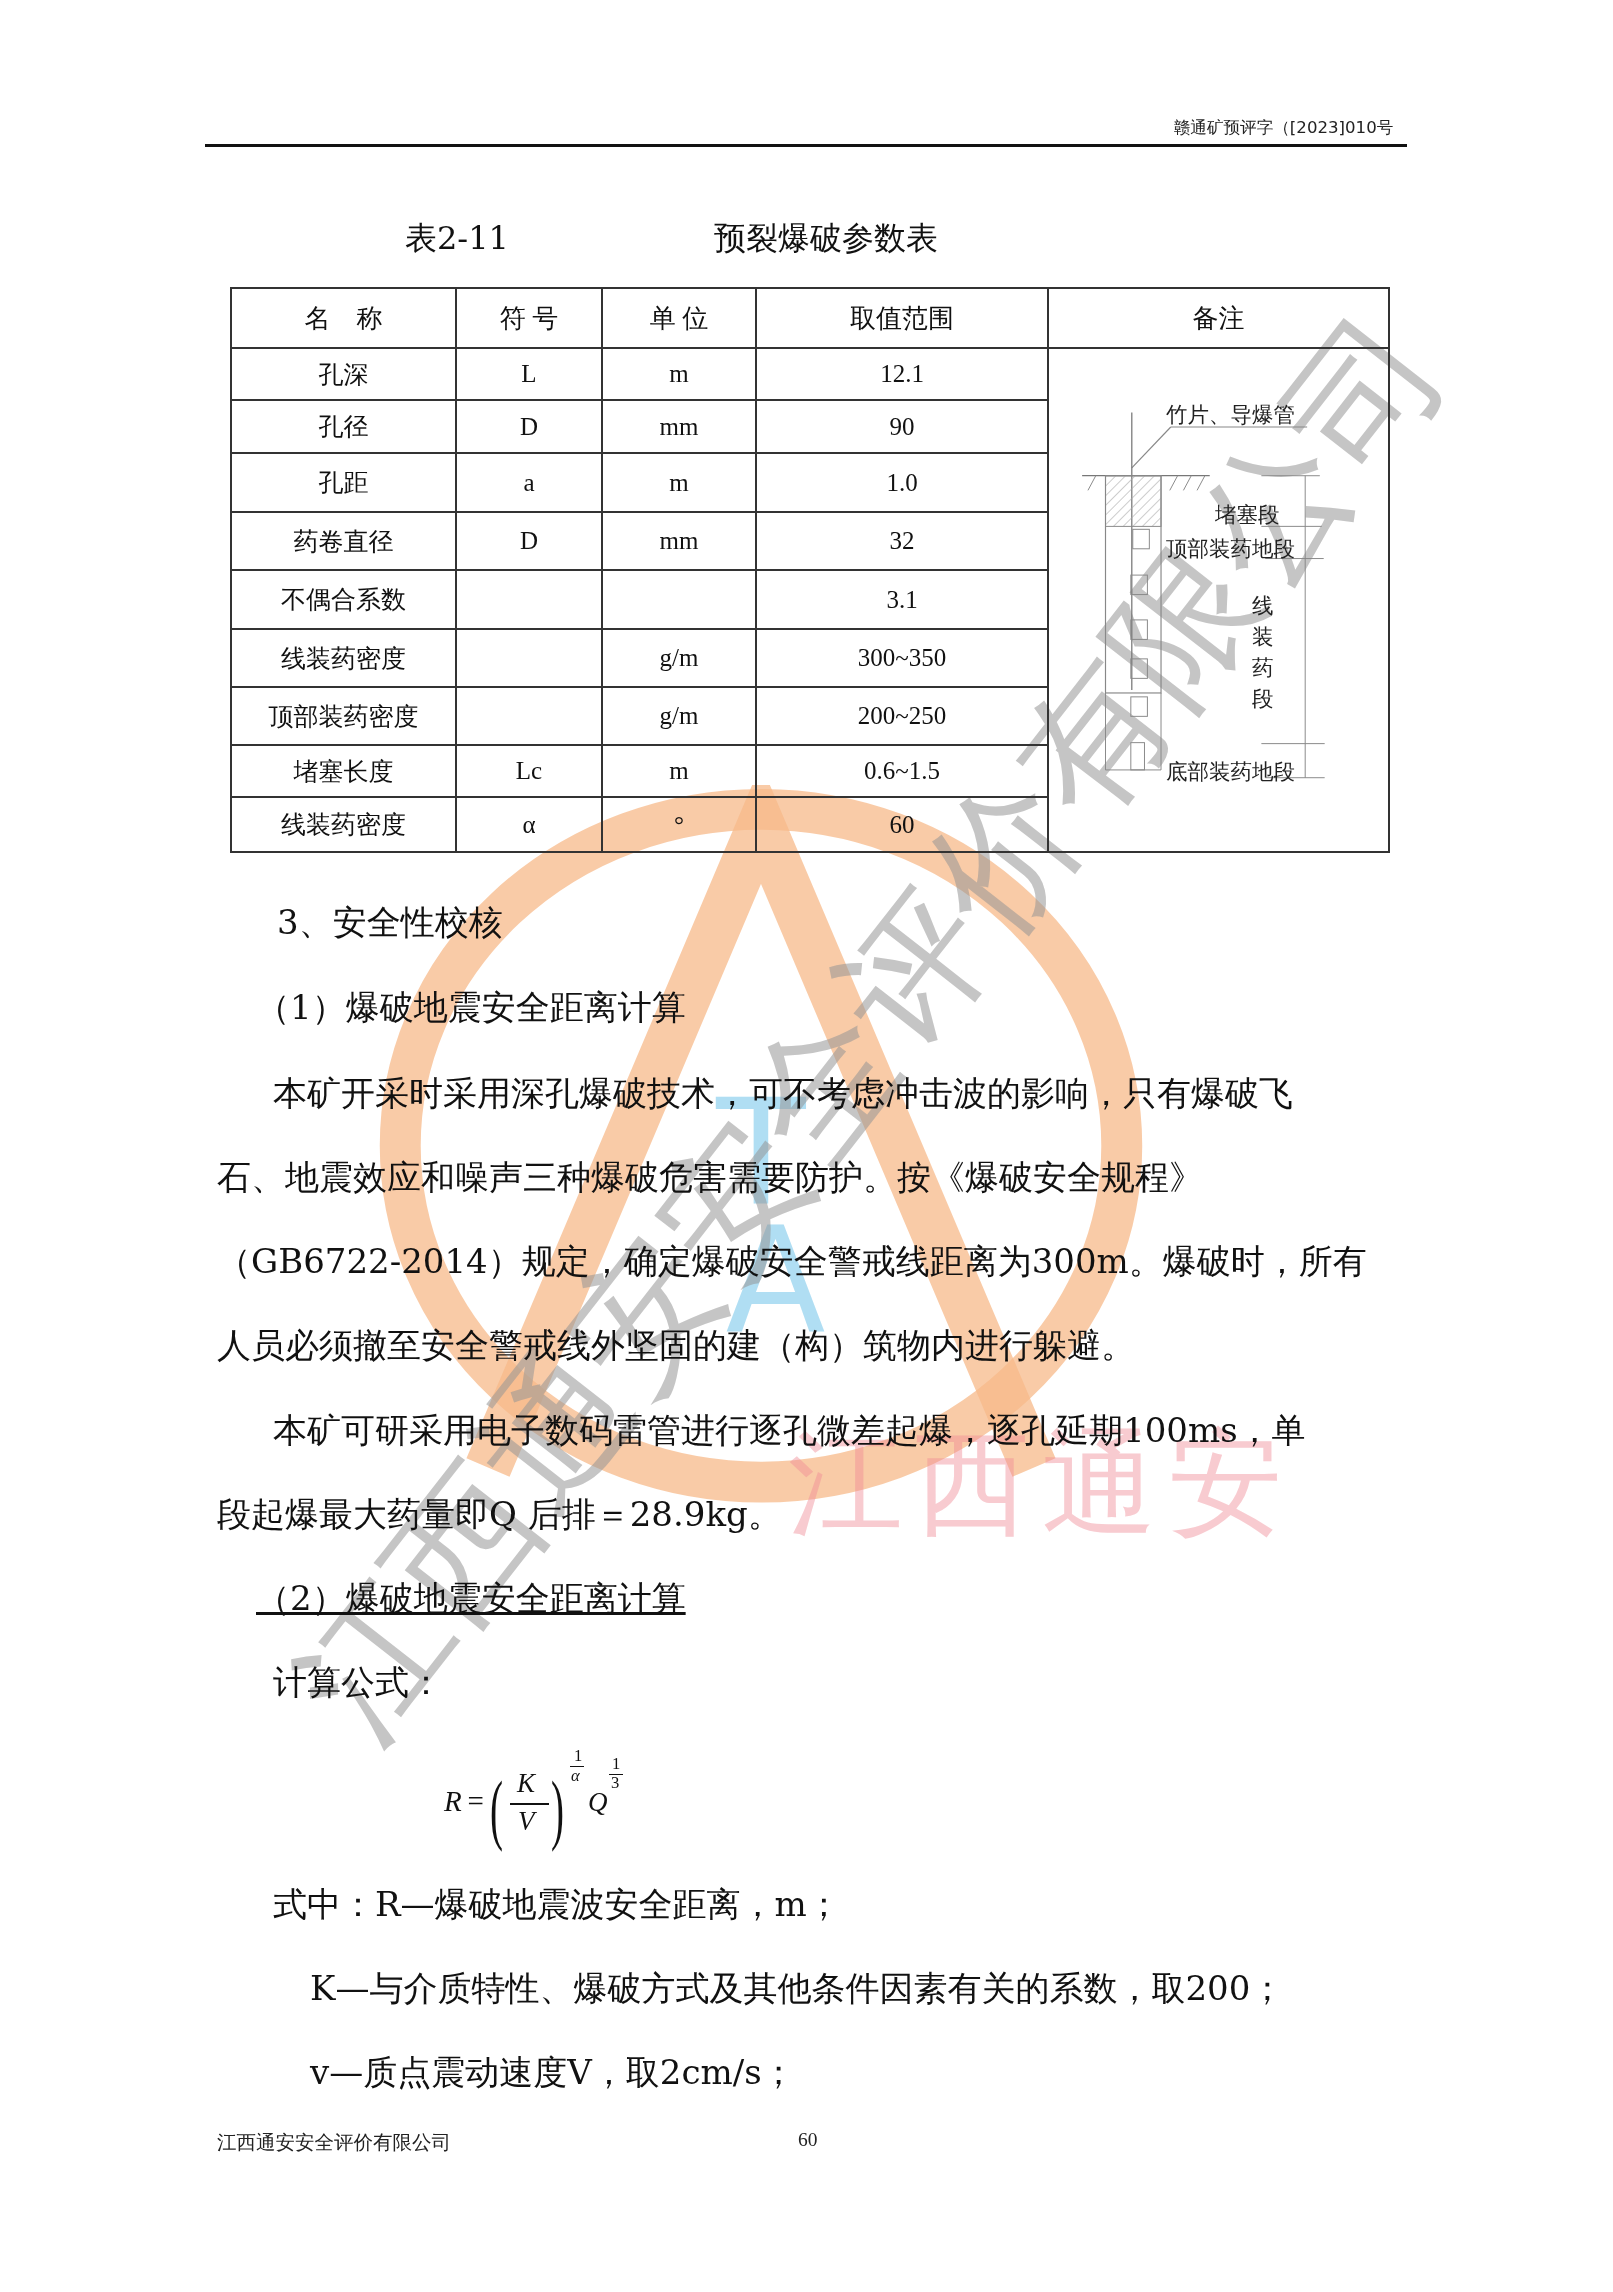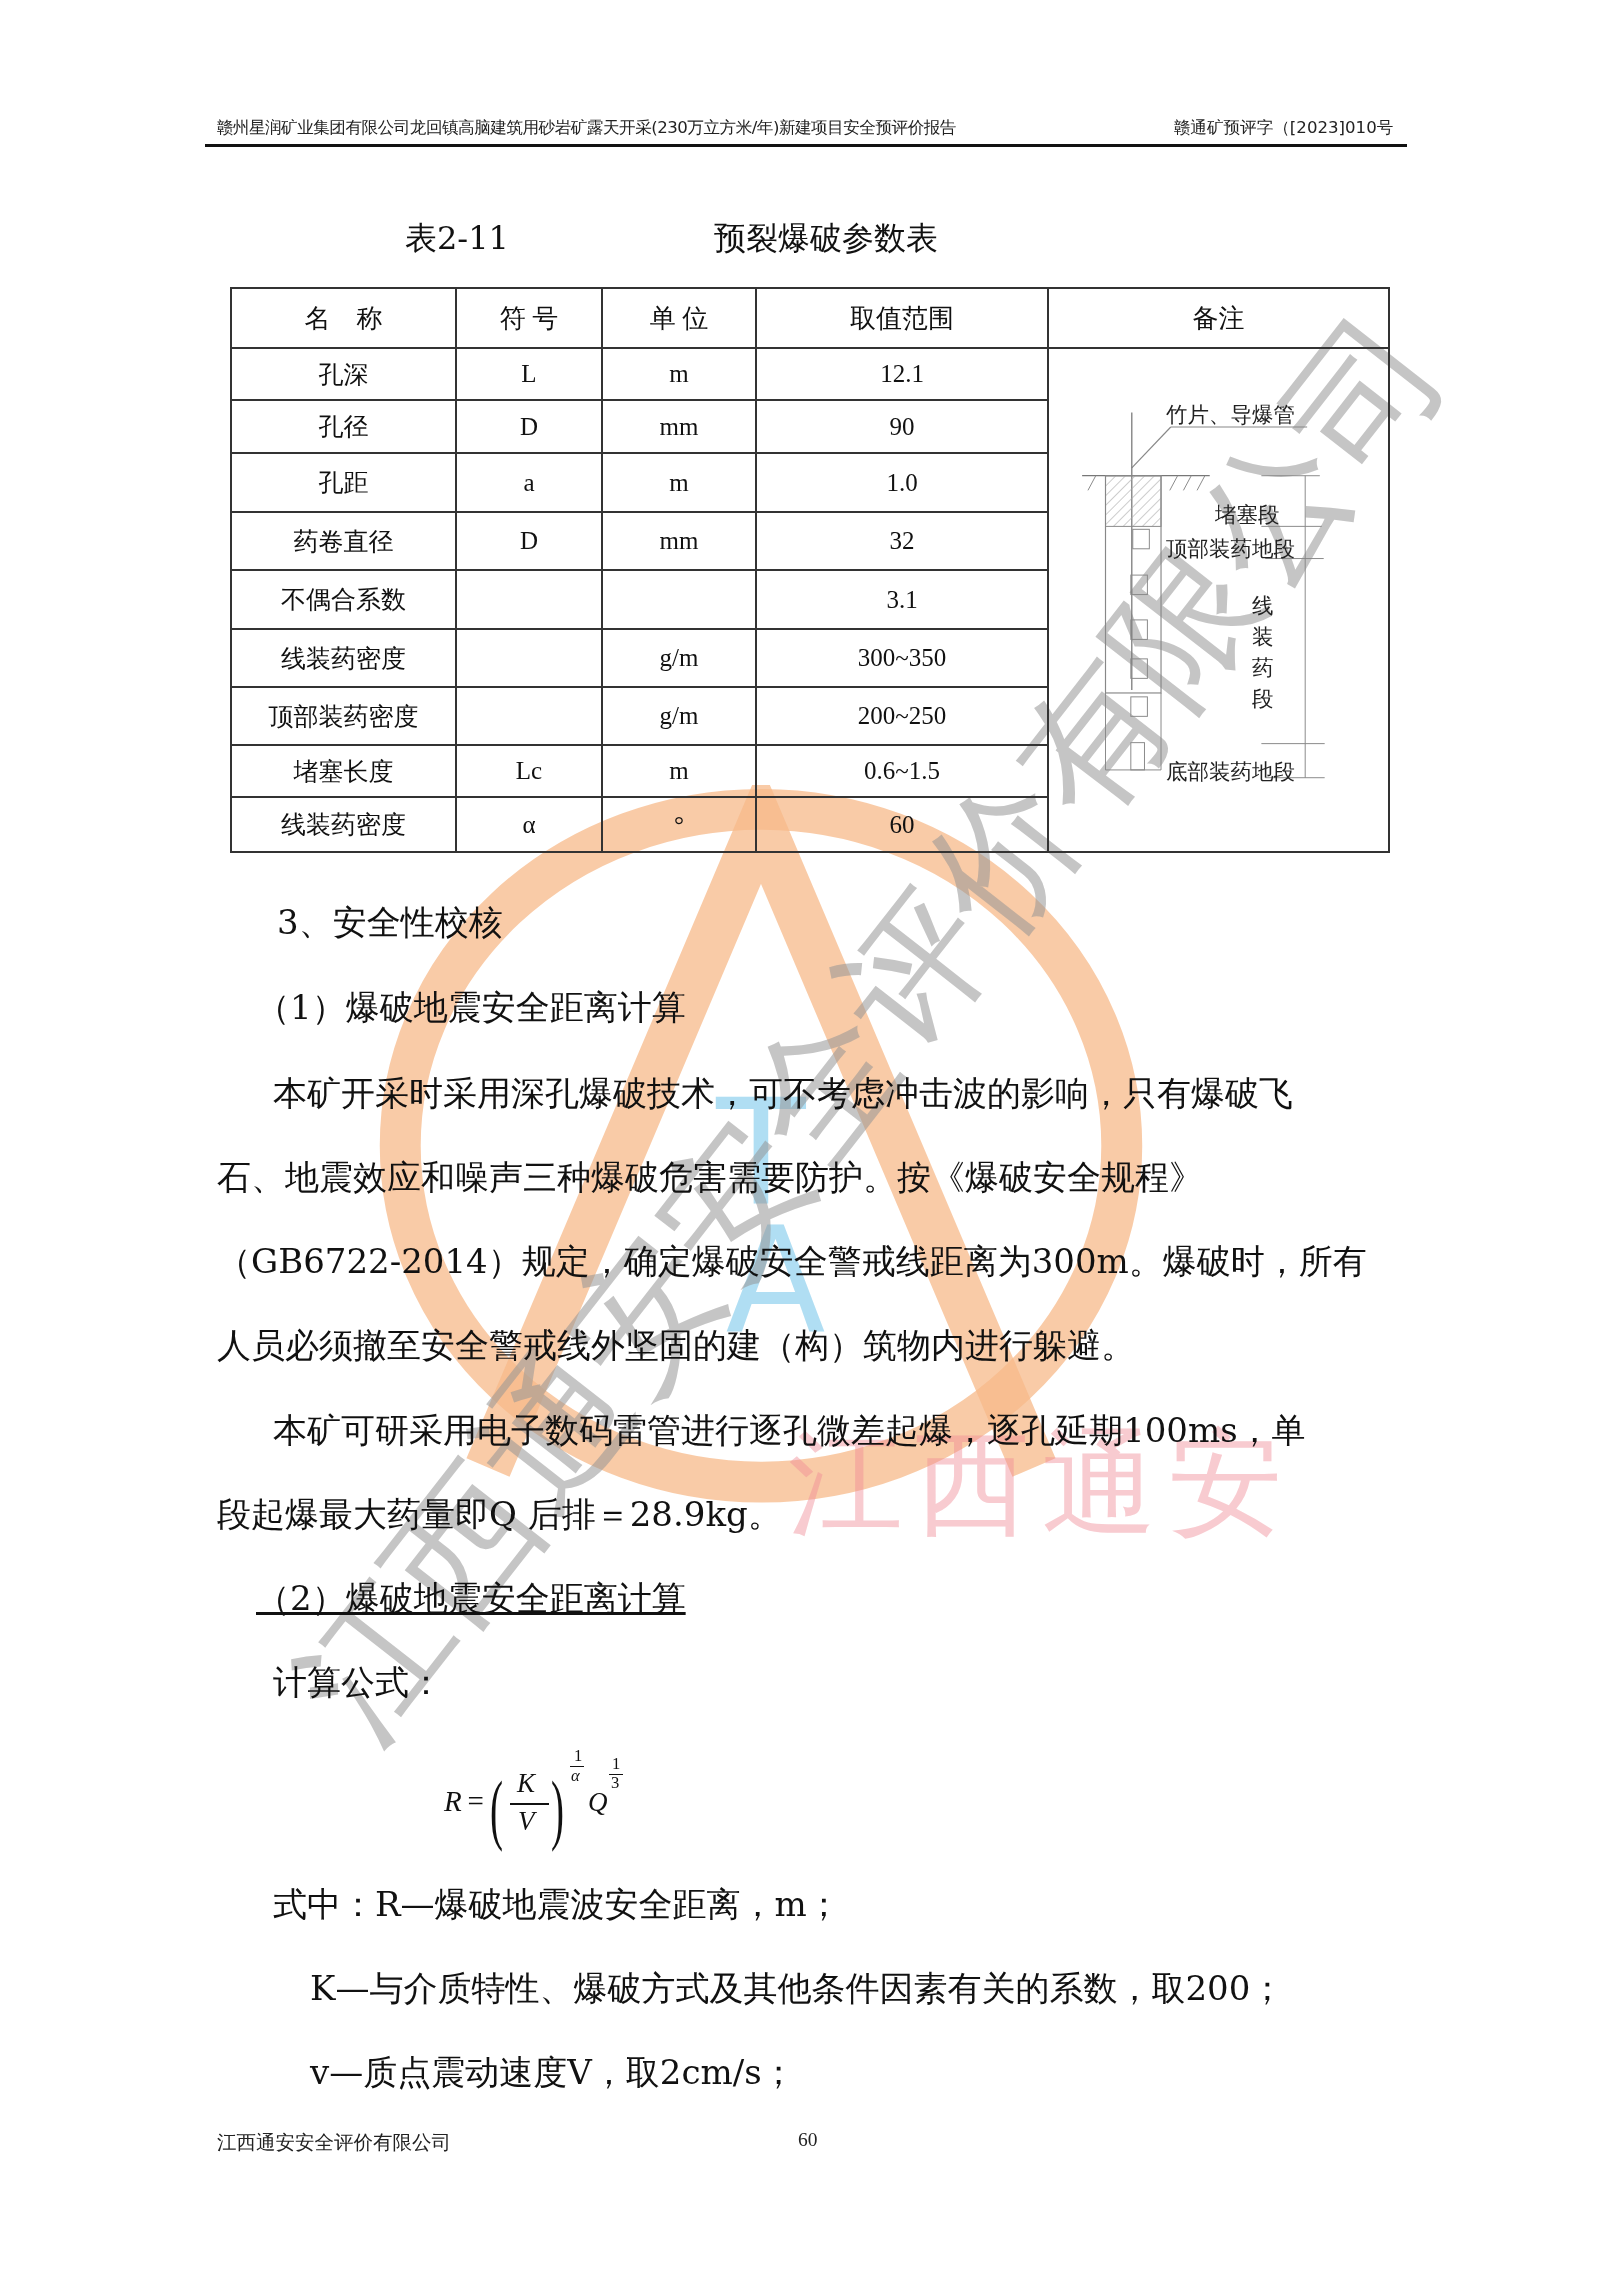--- a/index.html
+++ b/index.html
@@ -57,21 +57,20 @@
 <svg class="wm wm-circle" viewBox="0 0 820 760">
   <ellipse cx="410" cy="370" rx="370" ry="345" fill="none" stroke="#f7b98a" stroke-opacity="0.75" stroke-width="42"></ellipse>
   <path d="M130 700 L410 40 L690 700" fill="none" stroke="#f7b98a" stroke-opacity="0.75" stroke-width="48"></path>
   <text x="410" y="430" text-anchor="middle" font-family="DejaVu Sans, sans-serif" font-size="150" fill="#8fd0ee" fill-opacity="0.7">T</text>
   <text x="425" y="560" text-anchor="middle" font-family="DejaVu Sans, sans-serif" font-size="150" fill="#8fd0ee" fill-opacity="0.7">A</text>
 </svg>
 <div class="wm wm-red">江西通安</div>
 <div class="wm wm-diag">江西通安安全评价有限公司</div>
 
 <div class="page-header">
-  <span class="left">赣州星润矿业集团有限公司龙回镇高脑建筑用砂岩矿露天开采(230万立方米/年)新建项目安全预评价报告</span>
   <span class="right">赣通矿预评字（[2023]010号</span>
 </div>
 <div class="header-rule"></div>
 
 <div class="caption num">表2-11</div>
 <div class="caption title">预裂爆破参数表</div>
 
 <table class="param-table">
   <thead>
     <tr>

